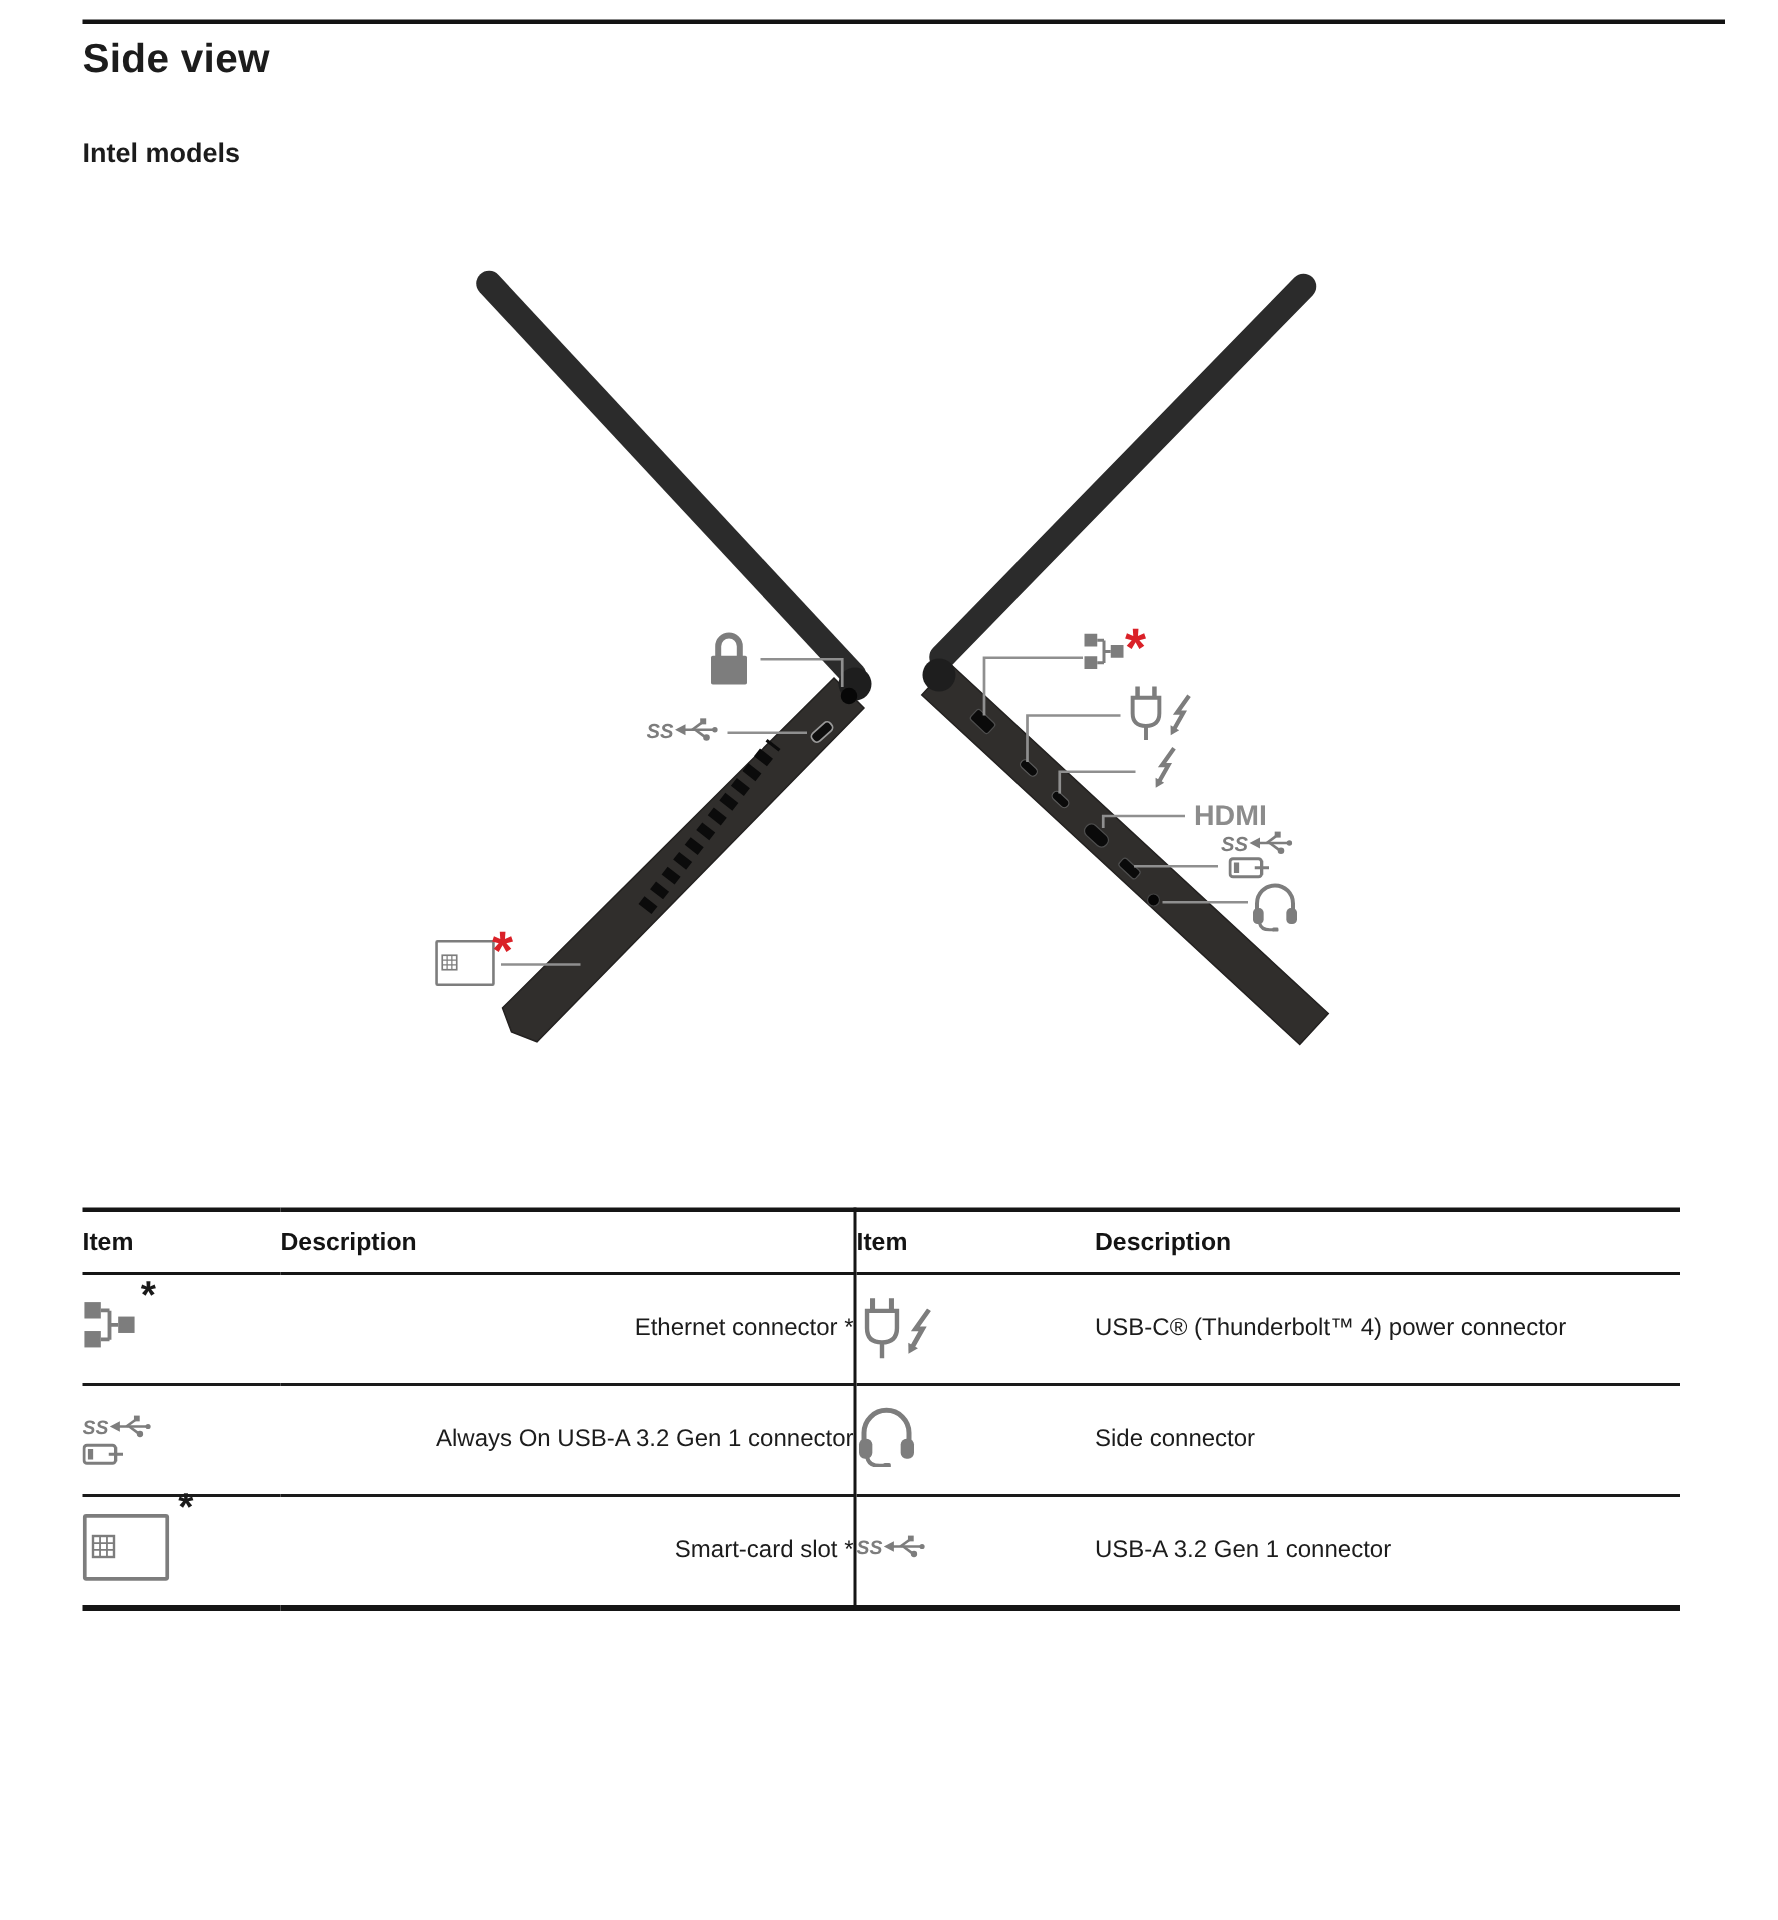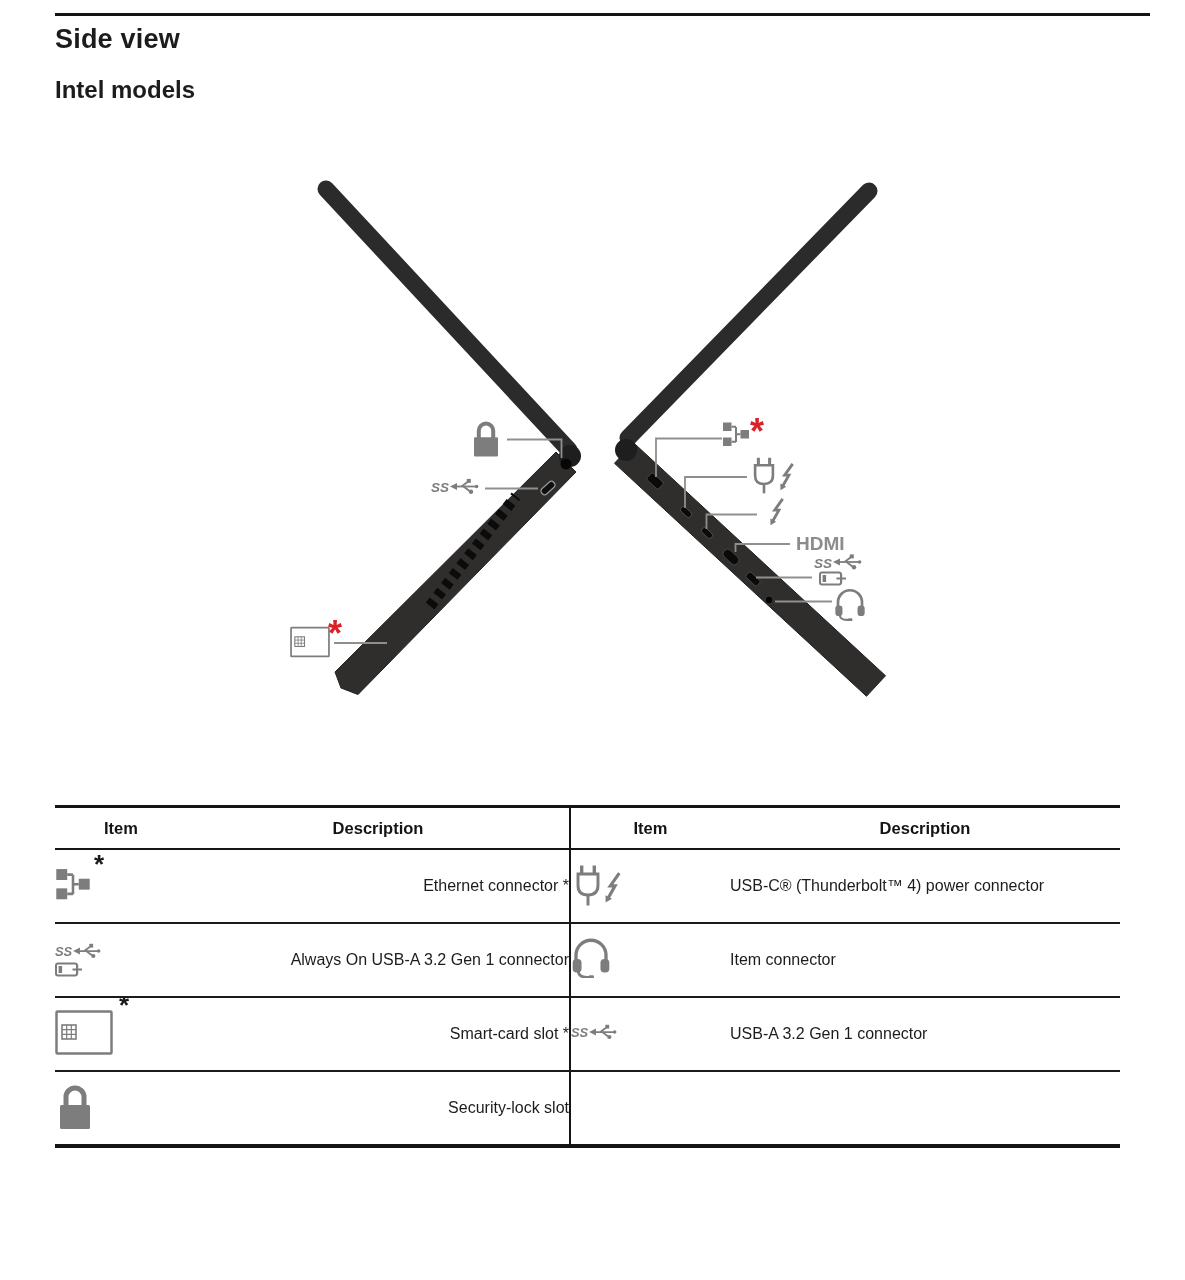--- a/index.html
+++ b/index.html
@@ -2,30 +2,30 @@
 <html><head>
 <meta charset="utf-8">
 <style>
   html,body{margin:0;padding:0;}
   body{
     width:1185px;height:1280px;position:relative;background:#ffffff;
     font-family:"Liberation Sans", sans-serif;color:#1c1c1c;overflow:hidden;
   }
   .top-rule{position:absolute;left:55px;top:13px;width:1095px;height:3px;background:#131313;}
   .page-title{position:absolute;left:55px;top:24px;font-size:27px;font-weight:bold;letter-spacing:.2px;}
-  .page-subtitle{position:absolute;left:55px;top:76px;font-size:24px;font-weight:bold;}
+  .page-subtitle{position:absolute;left:55px;top:92px;font-size:18px;font-weight:bold;}
   svg.diagram{position:absolute;left:0;top:140px;}
   .dico{color:#7d7d7d;}
 
   
   .tablewrap{position:absolute;left:55px;top:805px;width:1065px;}
   table.io-table{border-collapse:collapse;width:1065px;table-layout:fixed;
     border-top:3px solid #151515;border-bottom:4px solid #151515;}
   table.io-table th{
-    text-align:center;font-size:16.5px;font-weight:bold;color:#141414;
+    text-align:left;font-size:16.5px;font-weight:bold;color:#141414;
     height:40px;vertical-align:middle;border-bottom:2px solid #151515;padding:0;}
   table.io-table td{
     height:72px;vertical-align:middle;font-size:16px;color:#1c1c1c;
     border-bottom:2px solid #1a1a1a;padding:0;}
   table.io-table tr:last-child td{border-bottom:none;}
   .divider{border-left:2px solid #151515;}
   .pad-l1{padding-left:10px;}
   .pad-l2{padding-left:10px;padding-right:14px;text-align:right;}
   .pad-l3{padding-left:12px;}
   .pad-l4{padding-left:13px;padding-right:20px;}
@@ -212,21 +212,21 @@
       </span>
     </td>
     <td class="pad-l2">Always On USB-A 3.2 Gen 1 connector</td>
     <td class="divider pad-l3">
       <span class="iconwrap dico">
         <svg width="40" height="40" viewBox="0 0 36 36">
                 <use href="#sym-headset"></use>
               </svg>
       </span>
     </td>
-    <td class="pad-l4">Item connector</td>
+    <td class="pad-l4">Side connector</td>
   </tr>
 
   <tr>
     <td class="pad-l1">
       <span class="iconwrap dico">
         <svg width="58" height="45" viewBox="0 0 58 45">
                 <use href="#sym-smartcard"></use>
               </svg>
         <span class="tbl-ast" style="right:-16px;top:-10px;">*</span>
       </span>
@@ -235,27 +235,15 @@
     <td class="divider pad-l3">
       <span class="iconwrap dico">
         <svg width="46" height="17" viewBox="0 0 48 17">
                 <use href="#sym-ss"></use>
               </svg>
       </span>
     </td>
     <td class="pad-l4">USB-A 3.2 Gen 1 connector</td>
   </tr>
 
-  <tr>
-    <td class="pad-l1">
-      <span class="iconwrap dico">
-        <svg width="40" height="50" viewBox="0 0 40 50">
-                <use href="#sym-lock"></use>
-              </svg>
-      </span>
-    </td>
-    <td class="pad-l2">Security-lock slot</td>
-    <td class="divider pad-l3"></td>
-    <td class="pad-l4"></td>
-  </tr>
 </tbody>
     </table>
 </div>
 
 </body></html>

